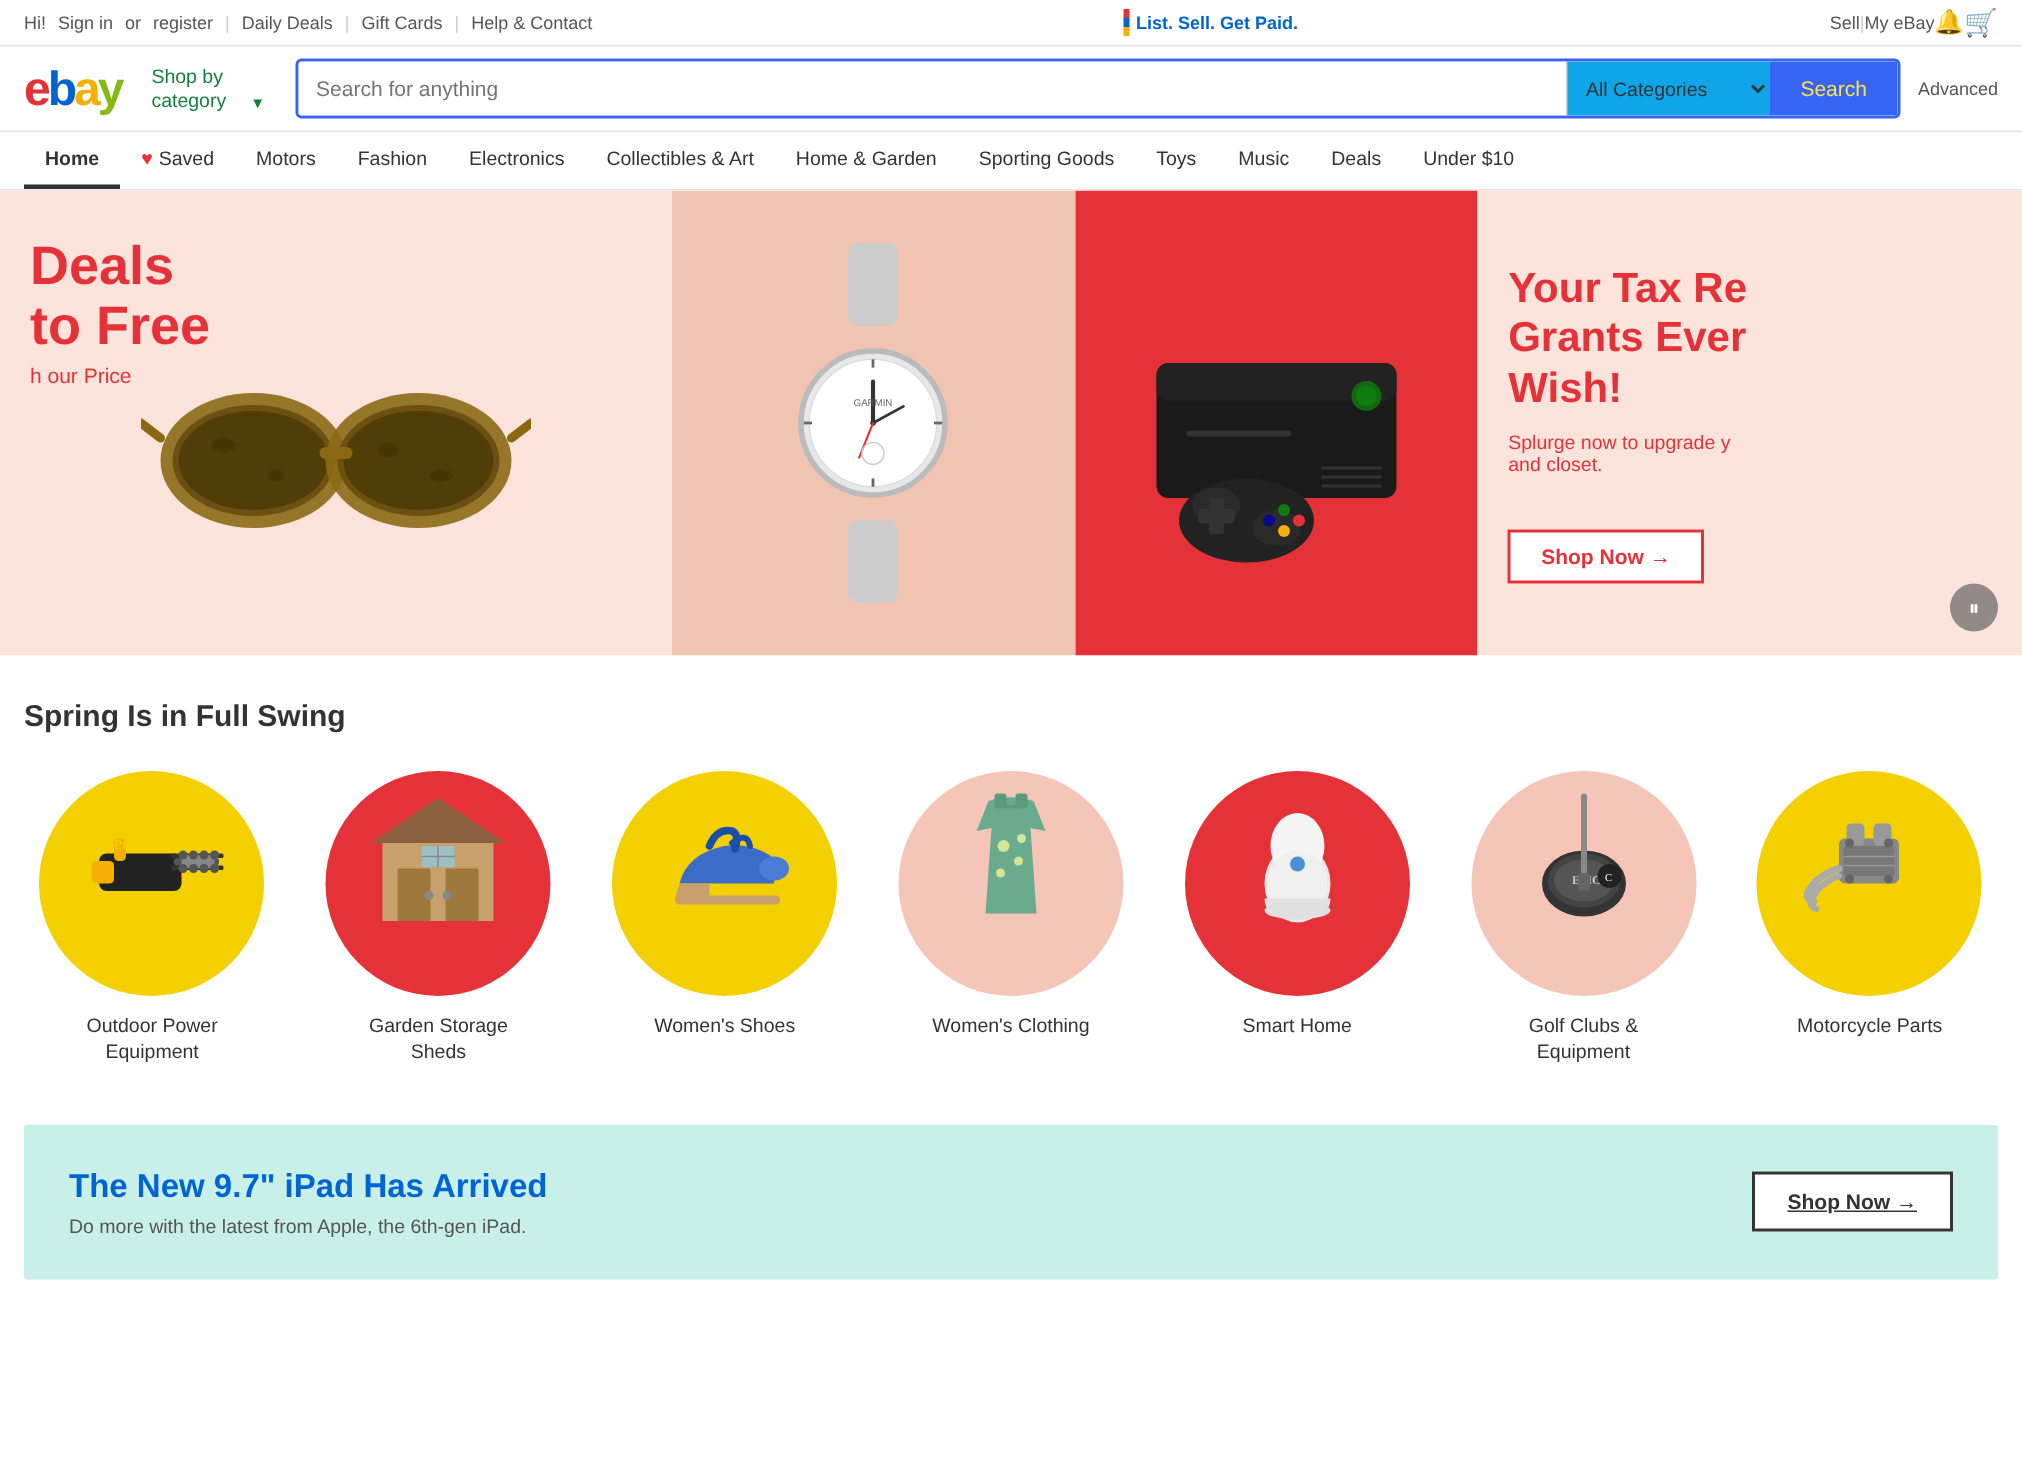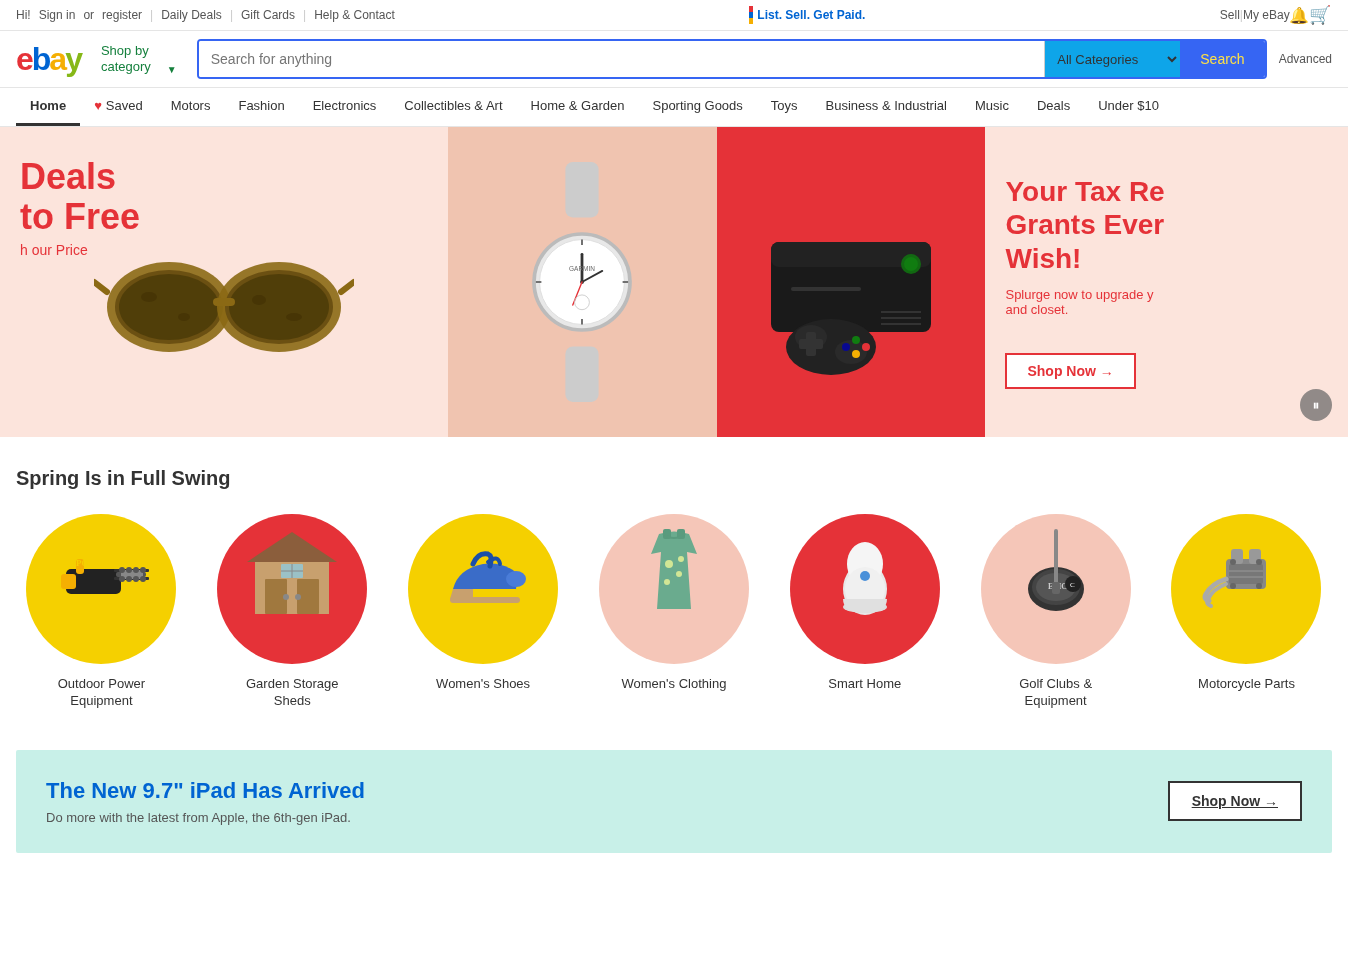--- a/index.html
+++ b/index.html
@@ -361,21 +361,20 @@
 <nav class="nav">
   <a class="nav-item active" href="#">Home</a>
   <a class="nav-item nav-saved" href="#"><span class="heart">♥</span> Saved</a>
   <a class="nav-item" href="#">Motors</a>
   <a class="nav-item" href="#">Fashion</a>
   <a class="nav-item" href="#">Electronics</a>
   <a class="nav-item" href="#">Collectibles &amp; Art</a>
   <a class="nav-item" href="#">Home &amp; Garden</a>
   <a class="nav-item" href="#">Sporting Goods</a>
   <a class="nav-item" href="#">Toys</a>
-  <a class="nav-item" href="#">Business &amp; Industrial</a>
   <a class="nav-item" href="#">Music</a>
   <a class="nav-item" href="#">Deals</a>
   <a class="nav-item" href="#">Under $10</a>
 </nav>
 
 <div class="hero" style="position:relative;">
 
   <div class="hero-panel hero-panel-pink" style="position:relative;">
     <div class="hero-text-overlay">
       <div class="hero-deals-title">Deals</div>

